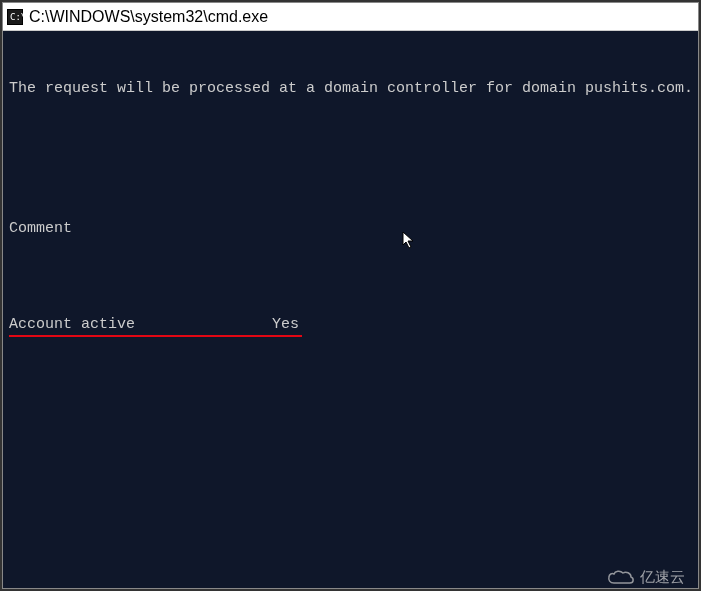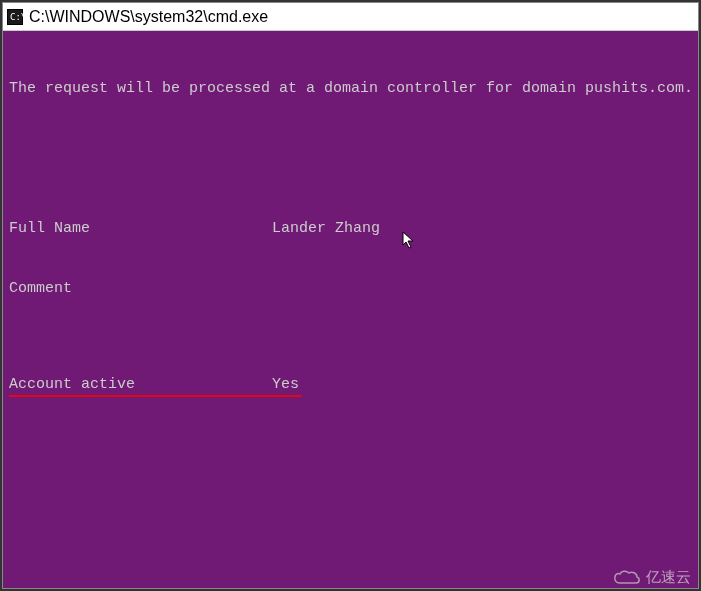--- a/index.html
+++ b/index.html
@@ -33,39 +33,39 @@
       display: inline-block;
       margin-right: 6px;
     }
     .app-icon svg { width: 16px; height: 16px; }
     .title-text {
       font-family: 'Segoe UI', Tahoma, sans-serif;
       font-size: 16px;
       color: #000;
     }
     .terminal {
-      background: #701a75;
+      background: #0f172a;
       color: #ccc;
       height: calc(100% - 28px);
       padding: 8px 6px;
       line-height: 20px;
       font-family: Consolas, 'Courier New', monospace;
       font-size: 15px;
       position: relative;
       white-space: pre;
     }
     .line { height: 20px; white-space: pre; }
     .label { display: inline-block; width: 263px; }
     .val { display: inline-block; }
     .box-row { position: relative; margin-top: 16px; }
     .redline-full { position: absolute; bottom: -2px; left: 0; height: 2px; background: #e30613; }
     .cursor-svg { position: absolute; left: 399px; top: 200px; pointer-events: none; }
     .watermark {
       position: absolute;
-      right: 10px;
+      right: 16px;
       bottom: 4px;
       color: #ddd;
       font-family: Liberation Serif, serif;
       font-size: 15px;
       display: flex;
       align-items: center;
       gap: 4px;
       opacity: 0.7;
     }
     .watermark svg { width: 30px; height: 18px; }
@@ -81,21 +81,20 @@
           <rect x="1" y="1" width="14" height="14" fill="#1a1a1a"></rect>
           <text x="3" y="11" fill="#fff" font-size="9" font-family="monospace">C:\</text>
         </svg>
     </span>
     <span class="title-text">C:\WINDOWS\system32\cmd.exe</span>
   </div>
   <div class="terminal">
     <div class="line">The request will be processed at a domain controller for domain pushits.com.</div>
     <div class="line"></div>
 
-    <div class="line"><span class="label">Full Name</span><span class="val">Lander Zhang</span></div>
     <div class="line"><span class="label">Comment</span><span class="val"></span></div>
 
     <div class="line box-row"><span class="label">Account active</span><span class="val">Yes</span><span class="redline-full" style="width:293px;"></span></div>
     
 
     
 
     
     
     

